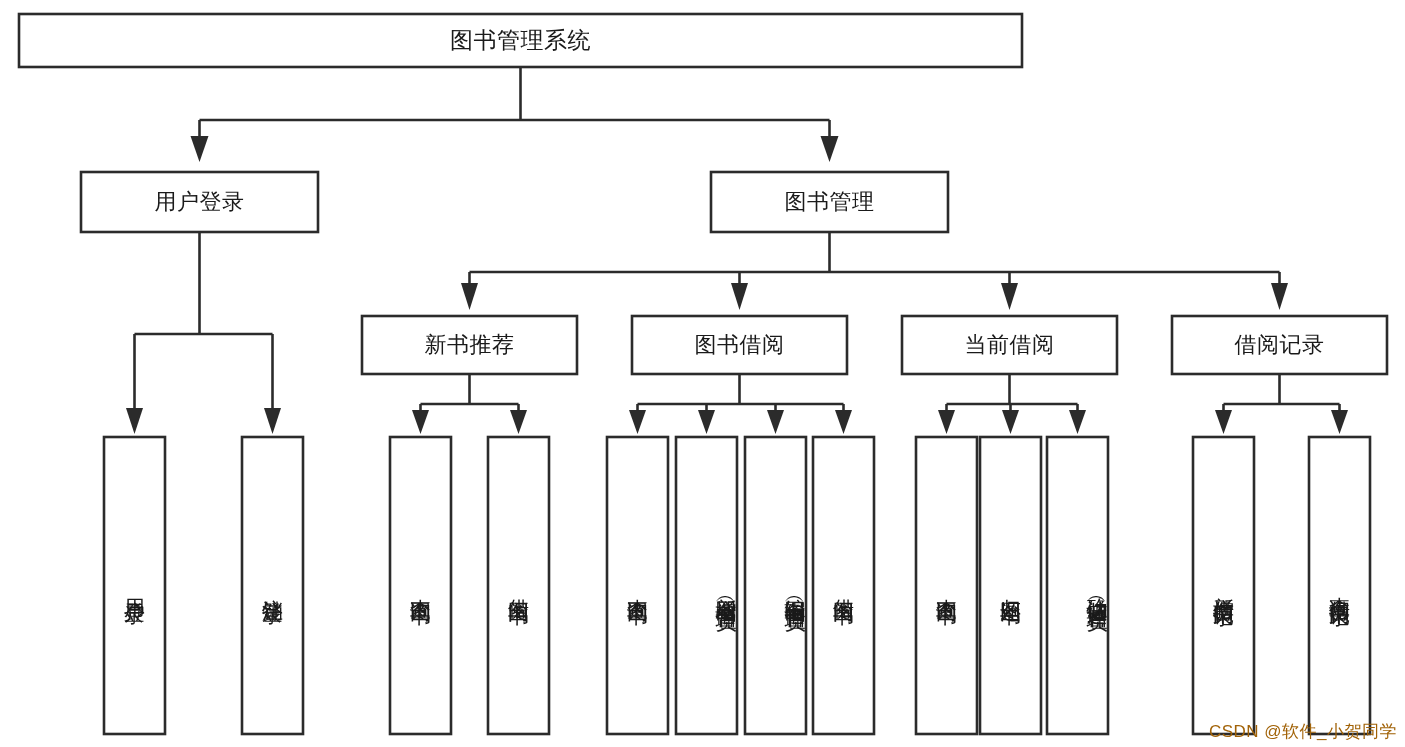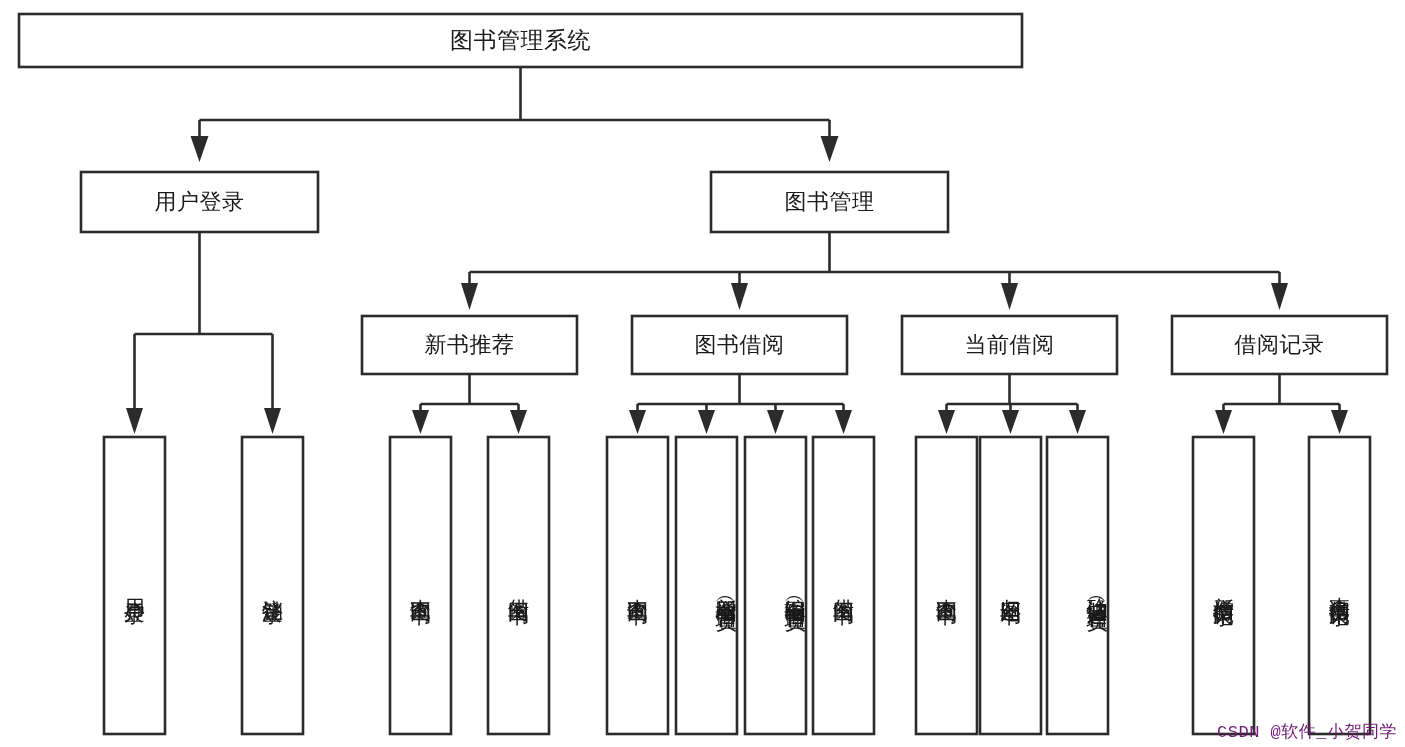--- a/index.html
+++ b/index.html
@@ -74,23 +74,23 @@
     pointer-events: none;
     user-select: none;
   }
   .vlabel.centered {
     align-items: center;
   }
   .watermark {
     position: absolute;
     right: 8px;
     bottom: 4px;
-    font-family: Liberation Mono, monospace;
+    font-family: Liberation Sans, sans-serif;
     font-size: 17px;
-    color: #701a75;
+    color: #a16207;
     letter-spacing: 0.5px;
     white-space: nowrap;
     user-select: none;
   }
 </style>
 </head>
 <body>
 
 <div id="diagram-root">
 

